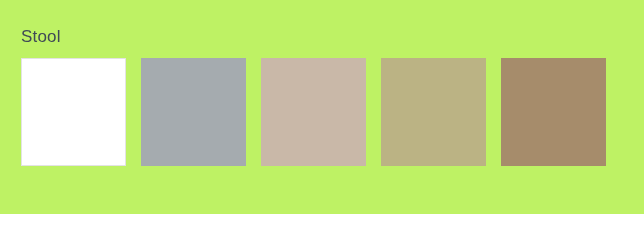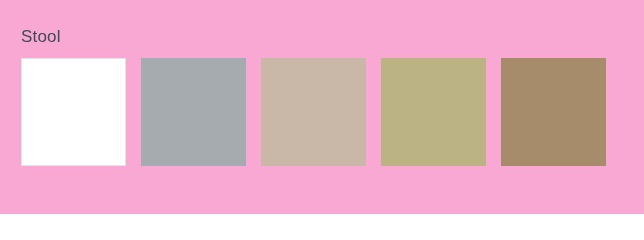--- a/index.html
+++ b/index.html
@@ -46,21 +46,21 @@
     box-sizing: border-box;
     flex: 0 0 auto;
   }
   .swatch.bordered {
     border: 1px solid #e3e3e3;
   }
 </style>
 </head>
 <body>
 
-<div class="palette-panel" style="background: #f9a8d4;">
+<div class="palette-panel" style="background: #bef264;">
 
   <div class="palette-title" style="color: rgb(63, 74, 86);">Stool</div>
 
   <div class="swatch-row">
     <div class="swatch bordered" style="background: rgb(255, 255, 255); border: 1px solid rgb(227, 227, 227);"></div>
     <div class="swatch" style="background: rgb(165, 171, 175);"></div>
     <div class="swatch" style="background: rgb(201, 184, 168);"></div>
     <div class="swatch" style="background: rgb(187, 179, 132);"></div>
     <div class="swatch" style="background: rgb(166, 140, 107);"></div>
   </div>

